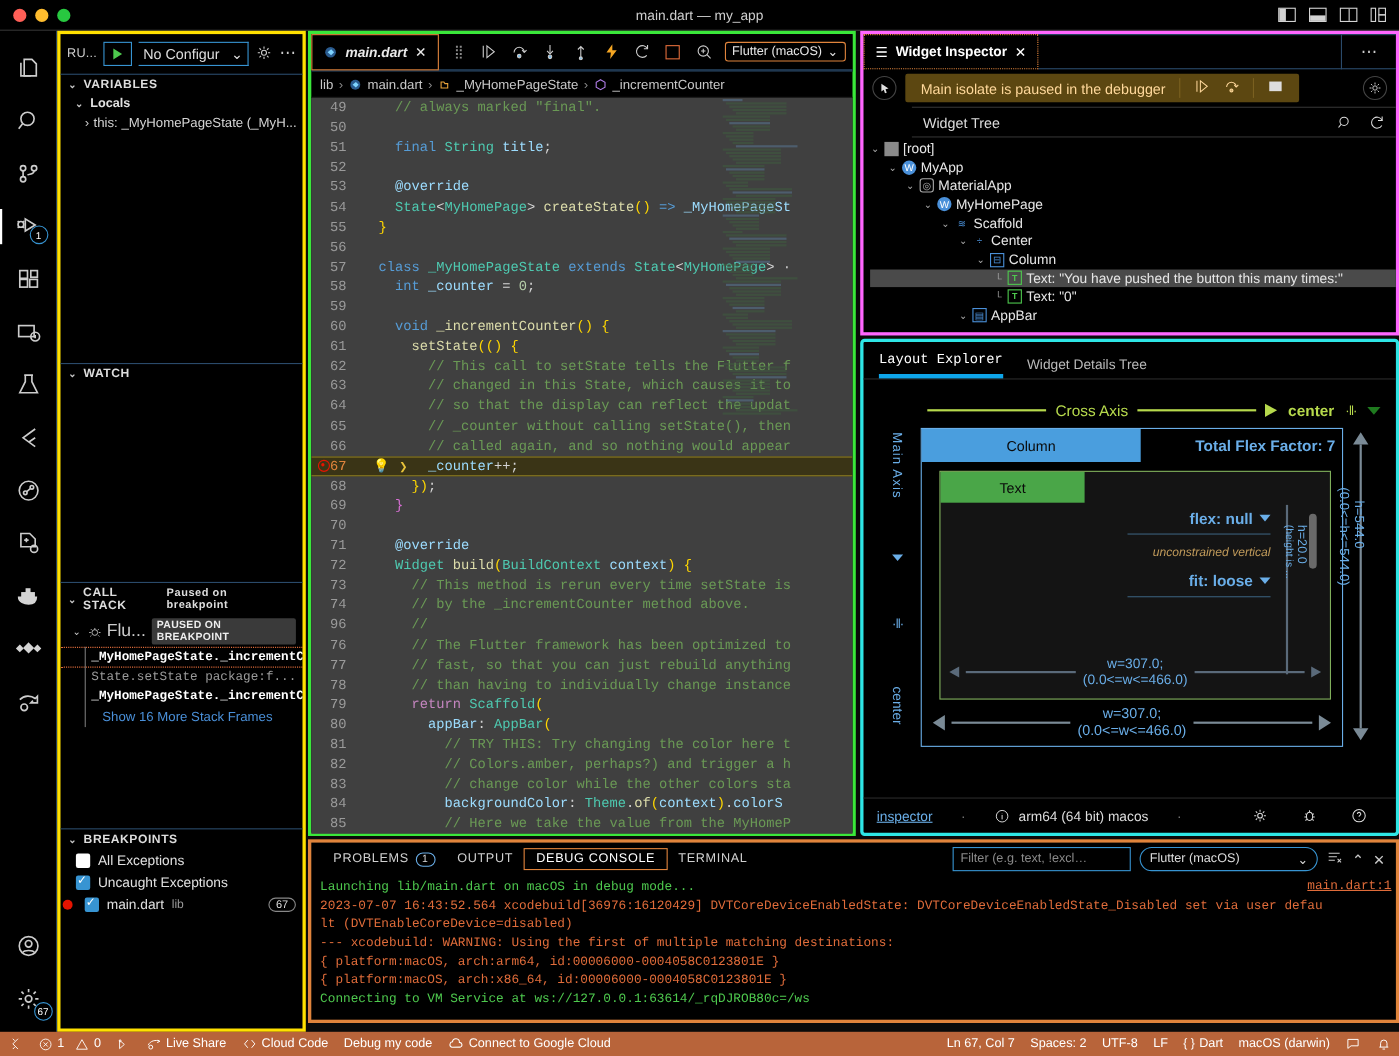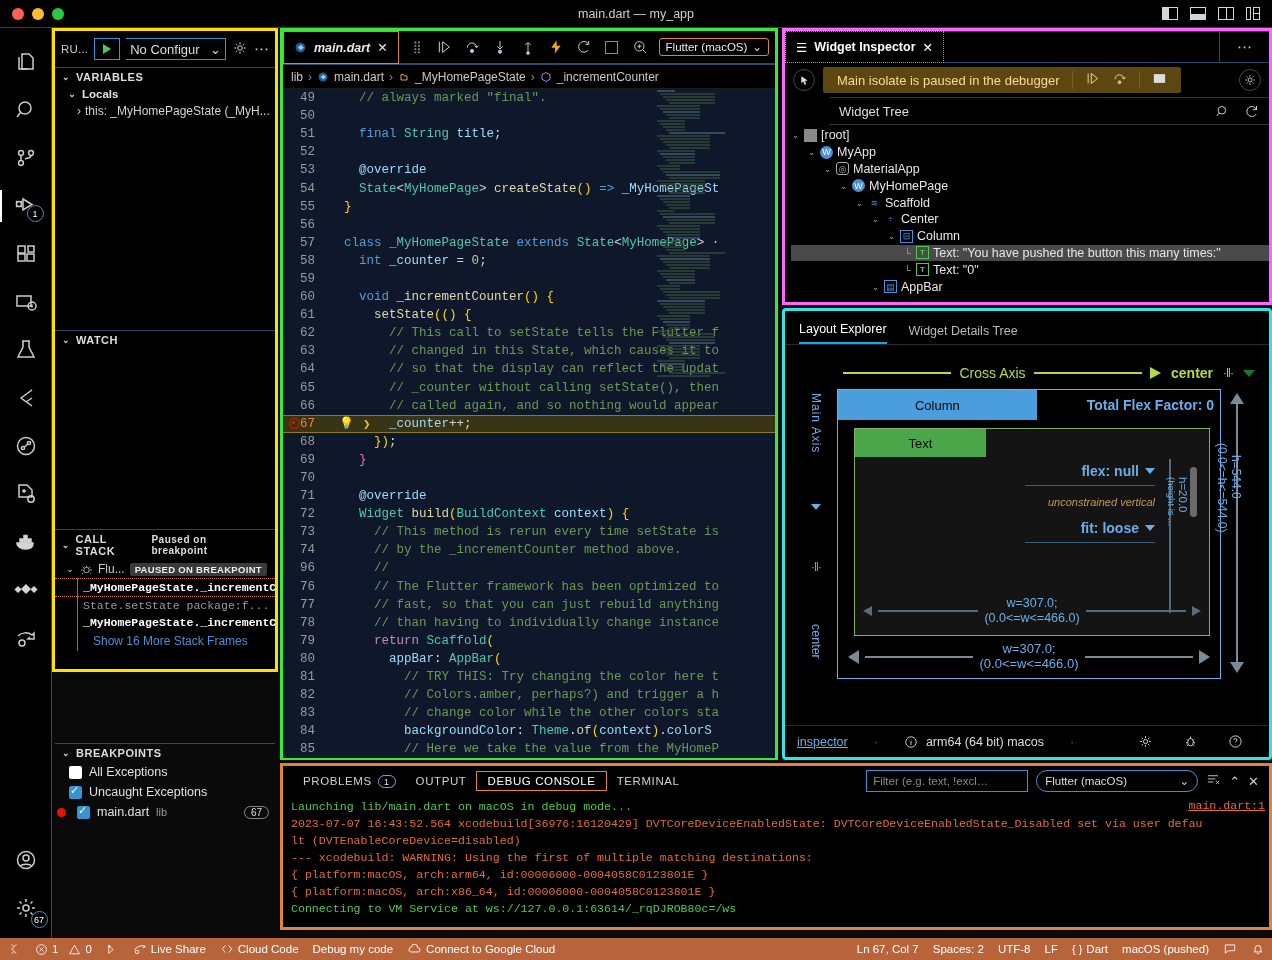--- a/index.html
+++ b/index.html
@@ -43,21 +43,21 @@
     background:#000;
   }
   #act-bottom { margin-top:auto; padding-bottom:6px; }
   #act-bottom .badge2{
     position:absolute; right:4px; bottom:4px; width:17px; height:17px; border-radius:50%;
     border:1.5px solid #3794d2; color:#fff; font-size:9px; display:flex; align-items:center; justify-content:center; background:#000;
   }
 
   
   #sidebar {
-    position:absolute; left:52px; top:28px; width:226px; height:644px;
+    position:absolute; left:52px; top:28px; width:226px; height:910px;
     background:#000; border:3px solid #ffe000;
   }
   #rd-toolbar { height:36px; display:flex; align-items:center; gap:6px; padding:0 6px; }
   #rd-title { font-size:11.5px; color:#ccc; letter-spacing:.2px; }
   .play-box { width:26px; height:22px; border:1.3px solid #3794d2; display:flex; align-items:center; justify-content:center; }
   .play-tri { width:0;height:0;border-left:8px solid #4ec94e;border-top:5px solid transparent;border-bottom:5px solid transparent;}
   .cfg-box { flex:1; height:22px; border:1.3px solid #3794d2; border-left:none; display:flex; align-items:center; justify-content:space-between; padding:0 4px; font-size:13px; color:#ddd;}
   .gear { width:16px;height:16px; }
   .dots3 { color:#ccc; font-size:15px; line-height:8px;}
 
@@ -85,21 +85,21 @@
 
   
   #editor { position:absolute; left:280px; top:28px; width:498px; height:732px; border:3px solid #3ae83a; background:#000; }
   #tabbar { height:34px; display:flex; align-items:stretch; background:#000; border-bottom:1px solid #2a4a6a;}
   #tab-main { display:flex; align-items:center; gap:7px; padding:0 10px; border:1.4px solid #e0843c; font-size:12.5px; font-style:italic; font-weight:bold; color:#e8e8e8;}
   #tab-rest { flex:1; border-bottom:1px solid #2a4a6a; display:flex; align-items:center; justify-content:flex-end; gap:10px; padding-right:6px;}
   .tb-ico { width:18px; height:18px; display:flex;align-items:center;justify-content:center;}
   .runsel { border:1.2px solid #e0843c; border-radius:3px; padding:1px 6px; font-size:11.5px; color:#e8e8e8; display:flex; gap:5px; align-items:center;}
   #breadcrumb { height:24px; display:flex; align-items:center; gap:5px; padding:0 8px; font-size:12px; color:#c8c8c8; border-bottom:1px solid #1c1c1c;}
   #breadcrumb .sep { color:#888; }
-  #code-area { position:relative; height:669px; overflow:hidden; background:#0f172a; }
+  #code-area { position:relative; height:669px; overflow:hidden; background:#404040; }
   #minimap { position:absolute; right:60px; top:0; width:58px; bottom:0; opacity:.5; }
   #minimap .mline{ height:2px; margin:1px 0; background:#3a5a3a;}
   #codescroll { position:absolute; right:0; top:0; width:14px; bottom:0;}
   .cl { display:flex; height:18.1px; align-items:center; font-family:"Liberation Mono", monospace; font-size:12.5px; white-space:pre; }
   .ln { width:46px; text-align:right; padding-right:14px; color:#9a9a9a; flex:none;}
   .cl.cur .ln { color:#e0843c; }
   .cl.cur { background:#3a3416; border-top:1px solid #8a7a20; border-bottom:1px solid #8a7a20;}
   .bpmark { position:absolute; left:6px; width:11px;height:11px;border-radius:50%;border:1.6px solid #e51400;}
   .bpmark::after{content:"";position:absolute;left:2px;top:2px;width:3px;height:3px;border-radius:50%;background:#e51400;}
   .bulb { color:#e8c33a; font-size:12px; }
@@ -123,21 +123,21 @@
   .tn .tw { color:#aaa; font-size:9px; width:9px; text-align:center; }
   .tn.sel { background:#4a4a4a; }
   .ti { width:13px;height:13px;flex:none;display:flex;align-items:center;justify-content:center;font-size:9px;}
   .ti.blue{ background:#4a90d9; border-radius:50%; color:#fff;}
   .ti.tbox{ border:1.4px solid #4ec94e; color:#4ec94e; font-size:8px; font-weight:bold;}
 
   
   #layoutex { position:absolute; left:782px; top:308px; width:490px; height:452px; border:3px solid #2ee6e6; background:#000; border-radius:4px;}
   #le-tabs { height:34px; display:flex; align-items:flex-end; gap:22px; padding:0 14px; border-bottom:1px solid #2a2a2a;}
   .le-tab { font-size:12.5px; color:#b9b9b9; padding-bottom:6px;}
-  .le-tab.on { color:#fff; border-bottom:2px solid #0ea5e9;}
+  .le-tab.on { color:#fff; border-bottom:4px solid #0ea5e9;font-family:Liberation Mono, monospace;}
   #le-body { position:relative; height:380px; }
   .cross-label { color:#b6d94c; font-size:14px;}
   #le-footer { position:absolute; left:0; right:0; bottom:0; height:32px; border-top:1px solid #2a2a2a; display:flex; align-items:center; gap:26px; padding:0 12px; font-size:12.5px; color:#ddd;}
   #le-footer .link { color:#6aaee8; text-decoration:underline;}
   .colbar { background:#4a9ede; color:#0a0a0a; font-size:13px; display:flex; align-items:center; justify-content:center;}
   .flexinfo { color:#6aaee8; font-size:14px; font-weight:bold;}
   .textbar { background:#4aa648; color:#0a0a0a; font-size:13px; display:flex;align-items:center;justify-content:center;}
   .dimlbl { color:#6aaee8; font-size:12.5px; text-align:center; line-height:1.15;}
   .vert { writing-mode:vertical-rl; }
 
@@ -334,21 +334,21 @@
         <span>CALL STACK</span>
       </span>
       <span class="hint">Paused on breakpoint</span>
     </div>
     <div style="display:flex;align-items:center;gap:5px;padding:2px 6px 2px 10px">
       <span class="chev">⌄</span>
       <svg class="ic" width="13" height="13" viewBox="0 0 24 24">
           <circle cx="12" cy="13" r="5"></circle>
           <path d="M12 5v3M7 9l-2-2M17 9l2-2M5 13H2M22 13h-3M6 18l-2 2M18 18l2 2"></path>
         </svg>
-      <span style="font-size:12px">Flu...</span>
+      <span style="font-size:16px">Flu...</span>
       <span class="pill">PAUSED ON BREAKPOINT</span>
     </div>
     <div class="cs-gutter">
       <div class="cs-frame sel">_MyHomePageState._incrementCo</div>
       <div class="cs-frame dim">State.setState   package:f...</div>
       <div class="cs-frame bold">_MyHomePageState._incrementCo</div>
       <div class="cs-more">Show 16 More Stack Frames</div>
     </div>
 
     <div class="section-head" style="margin-top:92px">
@@ -725,21 +725,21 @@
         <span style="width:0;height:0;border-top:6px solid #6aaee8;border-left:5px solid transparent;border-right:5px solid transparent"></span>
         <span style="color:#6aaee8;letter-spacing:-1px">·ǁ·</span>
         <span class="vert" style="color:#6aaee8;font-size:12.5px">center</span>
         <span></span>
       </div>
 
       <div style="position:absolute;left:52px;top:44px;right:48px;bottom:46px;border:1px solid #6aaee8">
         <div style="display:flex;align-items:stretch;height:30px">
           <div class="colbar" style="width:52%">Column</div>
           <div style="flex:1;display:flex;align-items:center;justify-content:flex-end;padding-right:6px">
-            <span class="flexinfo">Total Flex Factor: 0</span>
+            <span class="flexinfo">Total Flex Factor: 7</span>
           </div>
         </div>
 
         <div style="position:absolute;left:16px;right:10px;top:38px;bottom:42px;border:1px solid #7fae5a;background:#141414">
           <div class="textbar" style="width:37%;height:28px">Text</div>
 
           <div style="position:absolute;right:54px;top:34px;width:130px;text-align:right">
             <div style="display:flex;align-items:center;justify-content:flex-end;gap:6px;color:#6aaee8;font-size:14px;font-weight:bold">
               <span>flex: null</span>
               <span style="width:0;height:0;border-top:6px solid #6aaee8;border-left:5px solid transparent;border-right:5px solid transparent"></span>
@@ -921,21 +921,21 @@
           <span>UTF-8</span>
         </div>
       <div class="sb">
           <span>LF</span>
         </div>
       <div class="sb">
         <span style="font-size:11px">{ }</span>
         <span>Dart</span>
       </div>
       <div class="sb">
-          <span>macOS (pushed)</span>
+          <span>macOS (darwin)</span>
         </div>
       <div class="sb">
         <svg class="ic" width="14" height="14" viewBox="0 0 24 24">
             <path d="M4 5h16v10H9l-5 4z"></path>
           </svg>
       </div>
       <div class="sb">
         <svg class="ic" width="14" height="14" viewBox="0 0 24 24">
             <path d="M7 17V11a5 5 0 0110 0v6M5 17h14M10 20h4"></path>
           </svg>

